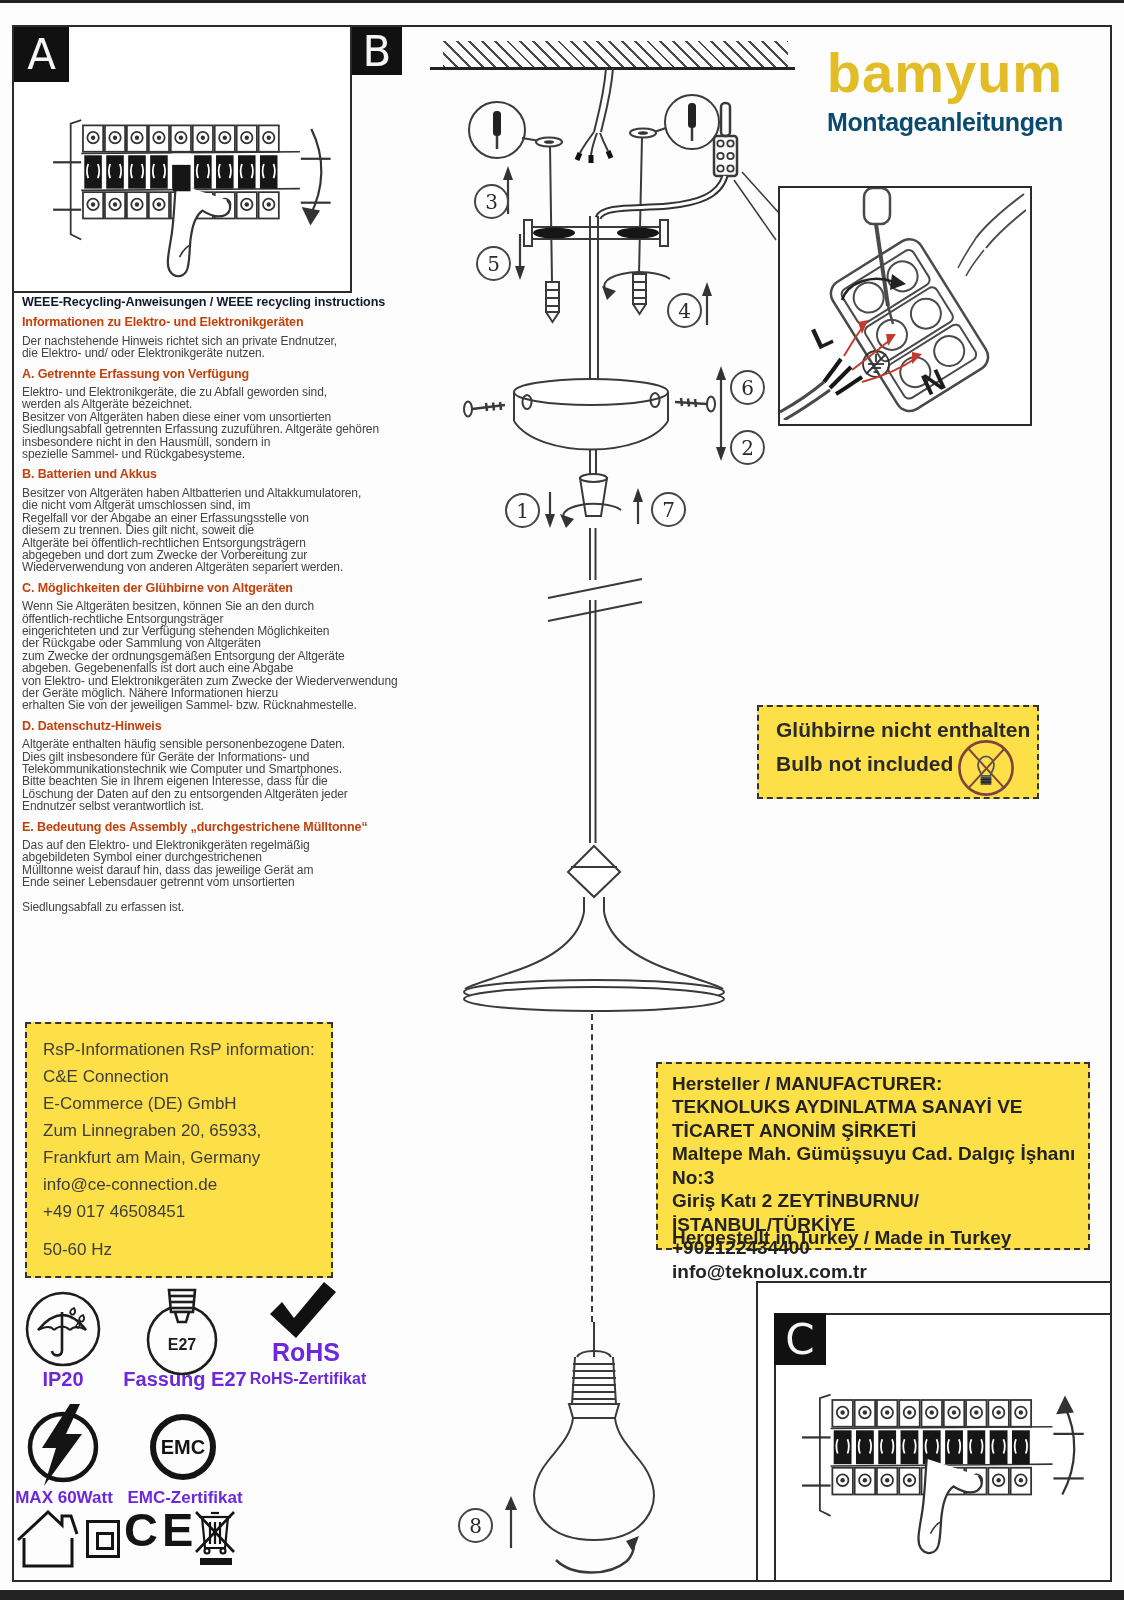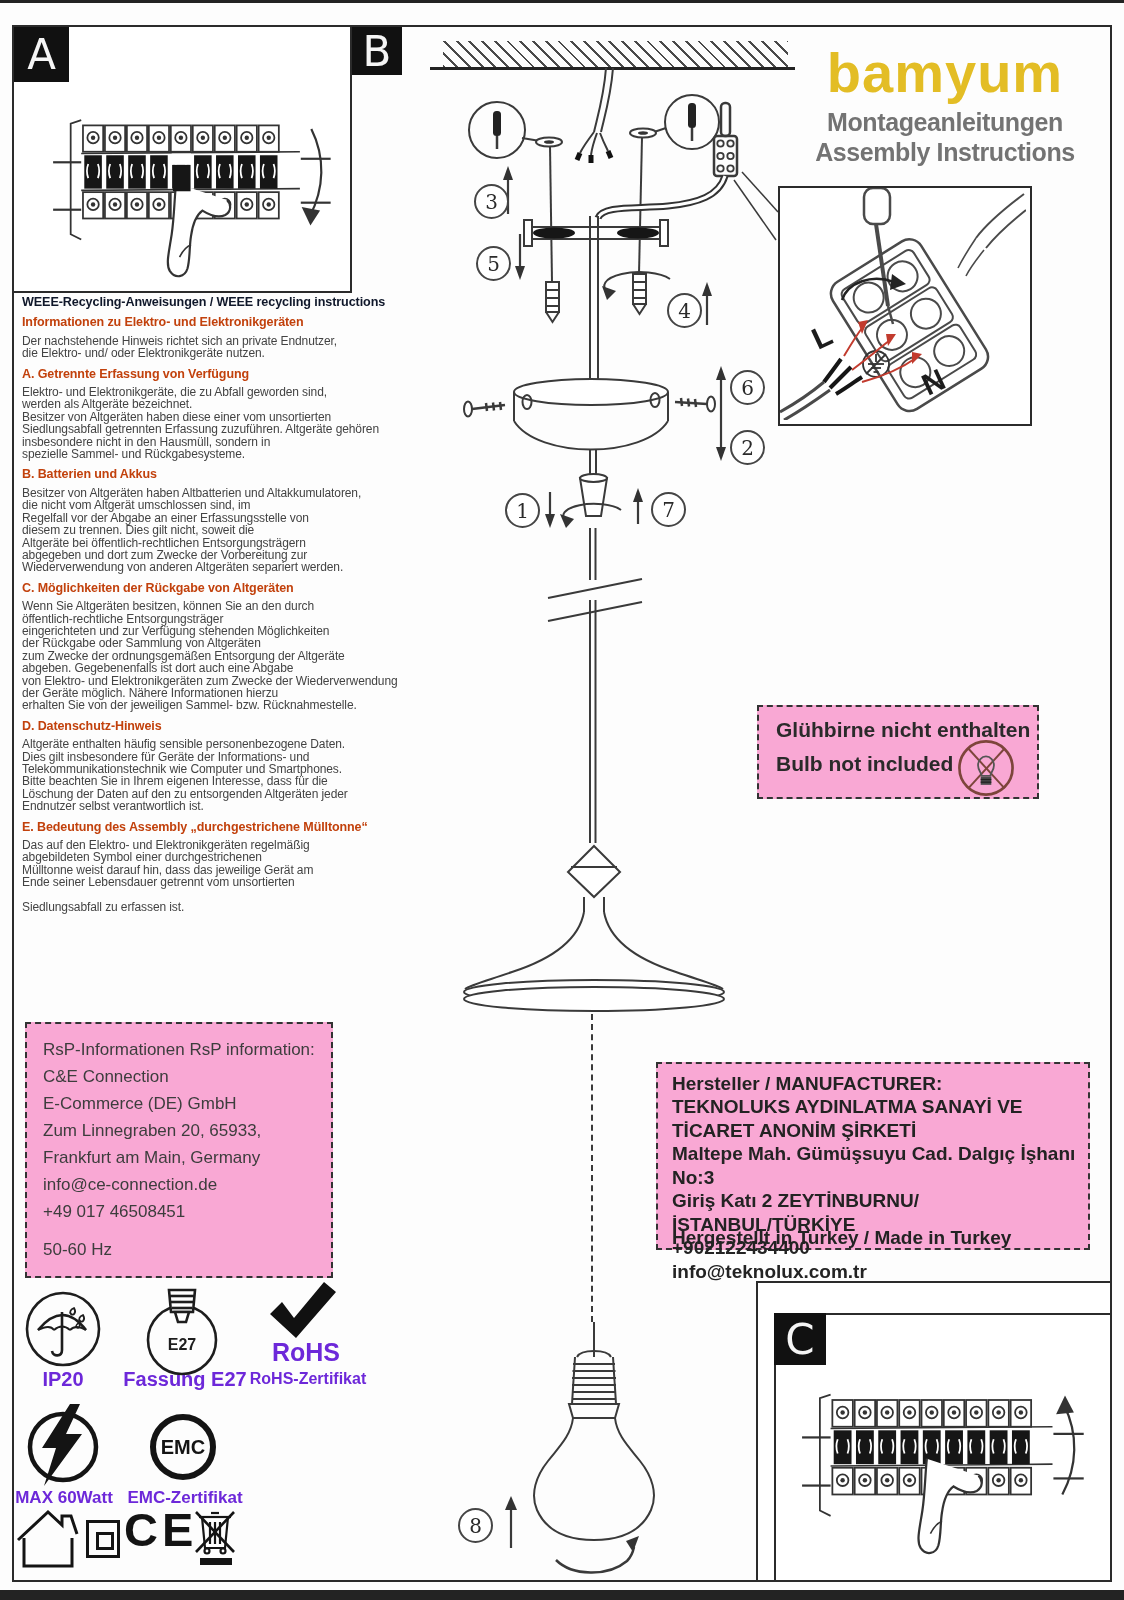--- a/index.html
+++ b/index.html
@@ -5,25 +5,25 @@
   html,body{margin:0;padding:0;background:#ffffff;}
   .page{position:relative;width:1124px;height:1600px;background:#fdfdfd;overflow:hidden;
         font-family:"Liberation Sans",sans-serif;color:#2f2f2f;}
   .abs{position:absolute;}
   .frame{border:2px solid #2b2b2b;}
   .rule{background:#232323;}
   .plabel{background:#111;color:#f5f5f5;display:flex;align-items:center;justify-content:center;
           font-family:"DejaVu Sans",sans-serif;font-weight:400;font-size:42px;}
   .hatch{background:repeating-linear-gradient(45deg,#4a4a4a 0 2px,transparent 2px 9px);}
   .logo{font-weight:800;font-size:56px;letter-spacing:1px;color:#e3bd25;}
-  .subtitle{font-weight:700;font-size:25px;color:#737373;letter-spacing:-0.4px;text-align:center;}
+  .subtitle{font-weight:700;font-size:25px;color:#0c4a6e;letter-spacing:-0.4px;text-align:center;}
   .step{width:31px;height:31px;border:2px solid #454545;border-radius:50%;background:#fff;
         display:flex;align-items:center;justify-content:center;
         font-family:"DejaVu Serif",serif;font-size:20px;color:#2b2b2b;z-index:4;}
-  .dashedbox{border:2px dashed #333;background:#f9a8d4;}
+  .dashedbox{border:2px dashed #333;background:#fde047;}
   .weee{width:440px;font-size:12px;line-height:12.4px;color:#434343;letter-spacing:-0.1px;}
   .weee .wt{font-weight:700;font-size:12.6px;color:#0f172a;margin:0 0 8px 0;}
   .weee h4{font-weight:700;font-size:12.5px;color:#c2410c;margin:8px 0 6px 0;}
   .weee p{margin:0 0 8px 0;white-space:pre-line;}
   .rsp-text{font-size:17px;line-height:27px;color:#3d3d3d;white-space:pre-line;}
   .man-text{font-size:19px;line-height:23.5px;font-weight:700;color:#232323;white-space:pre-line;}
   .notice-text{font-size:21px;font-weight:700;color:#2a2a2a;line-height:34px;}
   .cert-label{font-weight:700;text-align:center;color:#6d28d9;}
   .model{font-weight:800;font-size:39px;letter-spacing:0.5px;color:#0d0d0d;}
   .ce{font-weight:800;font-size:47px;letter-spacing:4px;color:#141414;}
@@ -83,21 +83,20 @@
       </g>
     </svg>
   </div>
 
   <div class="abs plabel" style="left:352px;top:27px;width:50px;height:48px;">B</div>
   <div class="abs hatch" style="left:443px;top:41px;width:345px;height:26px;"></div>
   <div class="abs rule" style="left:430px;top:67px;width:365px;height:2.5px;"></div>
 
   <div class="abs logo" style="left:795px;top:40px;width:300px;text-align:center;">bamyum</div>
   <div class="abs subtitle" style="left:790px;top:108px;width:310px;">Montageanleitungen</div>
-  <div class="abs subtitle" style="left:790px;top:138px;width:310px;">Assembly Instructions</div>
 
   <svg class="abs" style="left:420px;top:30px;z-index:1;" width="370" height="990" viewBox="420 30 370 990">
     <g stroke="#3a3a3a" stroke-width="2" fill="none">
 
       <path d="M606,68 C604,95 598,115 594,132"></path>
       <path d="M613,68 C611,95 605,115 601,132"></path>
       <path d="M594,132 C588,140 583,147 580,153"></path>
       <path d="M597,133 C594,141 592,148 591,155"></path>
       <path d="M600,133 C603,141 606,147 608,151"></path>
       <g stroke="#111" stroke-width="5">
@@ -344,21 +343,21 @@
 insbesondere nicht in den Hausmüll, sondern in
 spezielle Sammel- und Rückgabesysteme.</p>
     <h4>B. Batterien und Akkus</h4>
     <p>Besitzer von Altgeräten haben Altbatterien und Altakkumulatoren,
  die nicht vom Altgerät umschlossen sind, im
 Regelfall vor der Abgabe an einer Erfassungsstelle von
 diesem zu trennen. Dies gilt nicht, soweit die
 Altgeräte bei öffentlich-rechtlichen Entsorgungsträgern
 abgegeben und dort zum Zwecke der Vorbereitung zur
 Wiederverwendung von anderen Altgeräten separiert werden.</p>
-    <h4>C. Möglichkeiten der Rückgabe von Altgeräten</h4>
+    <h4>C. Möglichkeiten der Glühbirne von Altgeräten</h4>
     <p>Wenn Sie Altgeräten besitzen, können Sie an den durch
 öffentlich-rechtliche Entsorgungsträger
 eingerichteten und zur Verfügung stehenden Möglichkeiten
 der Rückgabe oder Sammlung von Altgeräten
  zum Zwecke der ordnungsgemäßen Entsorgung der Altgeräte
 abgeben. Gegebenenfalls ist dort auch eine Abgabe
  von Elektro- und Elektronikgeräten zum Zwecke der Wiederverwendung
 der Geräte möglich. Nähere Informationen hierzu
 erhalten Sie von der jeweiligen Sammel- bzw. Rücknahmestelle.</p>
     <h4>D. Datenschutz-Hinweis</h4>

